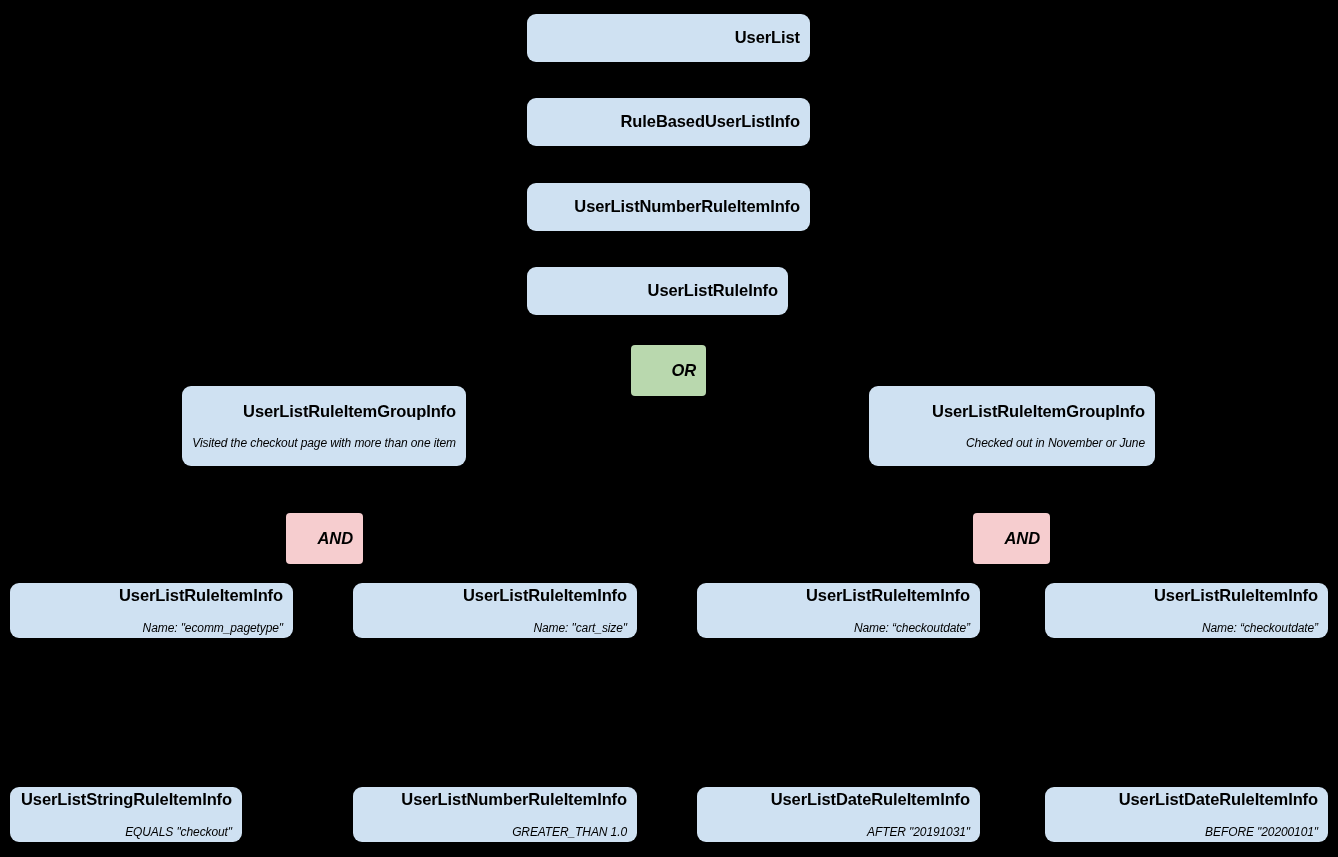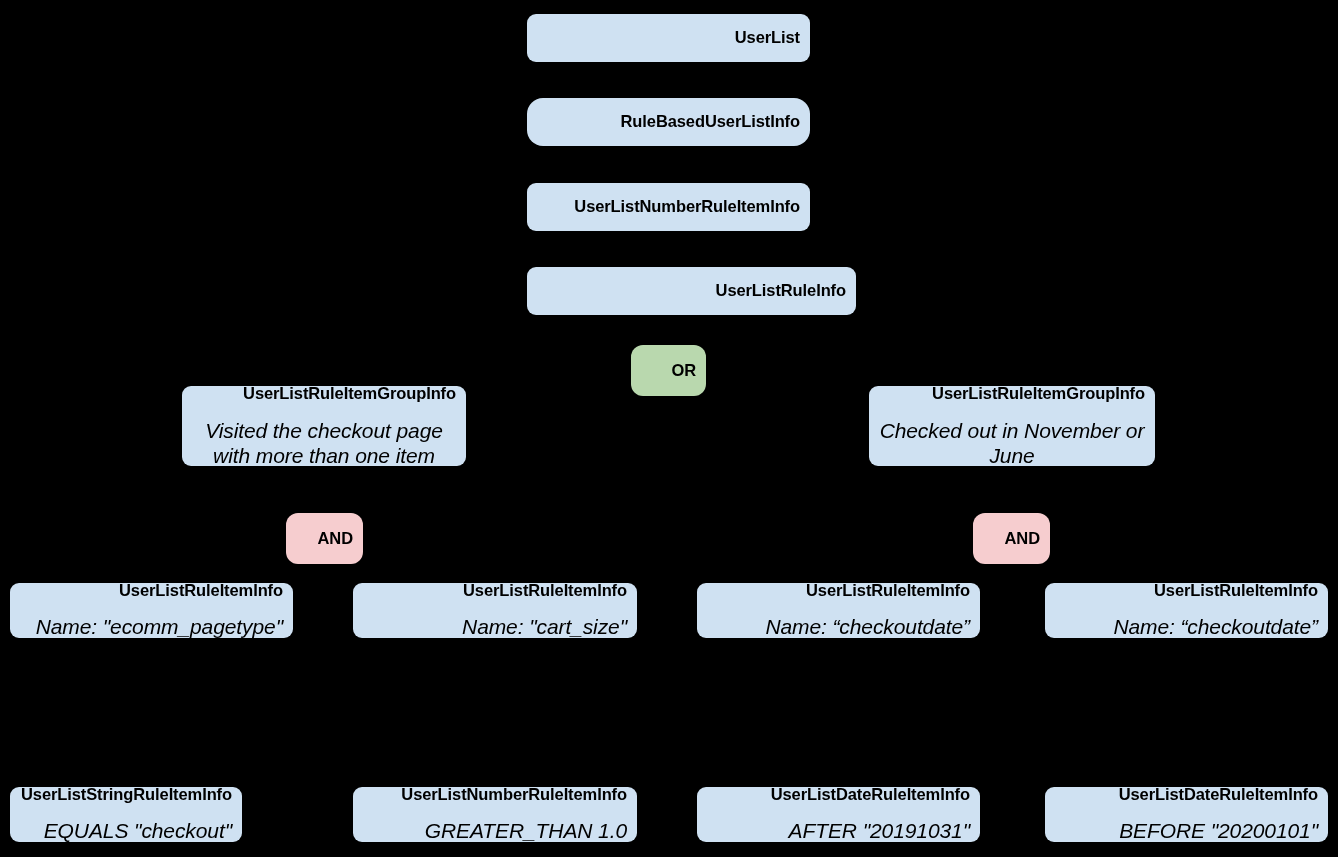--- a/index.html
+++ b/index.html
@@ -36,37 +36,38 @@
     text-align: center;
     color: #000000;
     line-height: 1.18;
     padding: 2px 10px;
   }
   .node.rounded {
     background: #cfe1f2;
     border-radius: 9px;
   }
   .node.op {
-    border-radius: 12px;
+    border-radius: 4px;
+    font-style: italic;
   }
   .node.op.or-op {
     background: #b9d8ae;
   }
   .node.op.and-op {
     background: #f6cdcf;
   }
   .node .title {
     font-weight: bold;
     font-size: 16.5px;
     letter-spacing: -0.1px;
     white-space: nowrap;
   }
   .node .subtitle {
     font-style: italic;
-    font-size: 21px;
+    font-size: 12px;
     letter-spacing: -0.1px;
     margin-top: 15px;
   }
   .node.op .title {
     font-weight: bold;
     font-size: 16.5px;
   }
   .node .subtitle.wrap {
     white-space: normal;
     line-height: 1.2;
@@ -90,27 +91,27 @@
       <path d="M 1011.5 564 L 1011.5 573.5 L 838.5 573.5 L 838.5 583" fill="none" stroke="#000000" stroke-width="2"></path>
       <path d="M 1011.5 564 L 1011.5 573.5 L 1186.5 573.5 L 1186.5 583" fill="none" stroke="#000000" stroke-width="2"></path>
       <path d="M 151.5 638 L 151.5 712.5 L 151.5 712.5 L 151.5 787" fill="none" stroke="#000000" stroke-width="2"></path>
       <path d="M 495 638 L 495 712.5 L 495 712.5 L 495 787" fill="none" stroke="#000000" stroke-width="2"></path>
       <path d="M 838.5 638 L 838.5 712.5 L 838.5 712.5 L 838.5 787" fill="none" stroke="#000000" stroke-width="2"></path>
       <path d="M 1186.5 638 L 1186.5 712.5 L 1186.5 712.5 L 1186.5 787" fill="none" stroke="#000000" stroke-width="2"></path>
     </svg>
 <div class="node rounded" style="left: 527px; top: 14px; width: 283px; height: 48px;">
       <div class="title">UserList</div>
     </div>
-    <div class="node rounded" style="left: 527px; top: 98px; width: 283px; height: 48px; border-radius: 16px;">
+    <div class="node rounded" style="left: 527px; top: 98px; width: 283px; height: 48px;">
       <div class="title">RuleBasedUserListInfo</div>
     </div>
     <div class="node rounded" style="left: 527px; top: 183px; width: 283px; height: 48px;">
       <div class="title">UserListNumberRuleItemInfo</div>
     </div>
-    <div class="node rounded" style="left: 527px; top: 267px; width: 329px; height: 48px;">
+    <div class="node rounded" style="left: 527px; top: 267px; width: 261px; height: 48px;">
       <div class="title">UserListRuleInfo</div>
     </div>
     <div class="node op or-op" style="left: 631px; top: 345px; width: 75px; height: 51px;">
       <div class="title">OR</div>
     </div>
     <div class="node rounded" style="left: 182px; top: 386px; width: 284px; height: 80px;">
       <div class="title">UserListRuleItemGroupInfo</div>
       <div class="subtitle wrap">Visited the checkout page with more than one item</div>
     </div>
     <div class="node rounded" style="left: 869px; top: 386px; width: 286px; height: 80px;">

